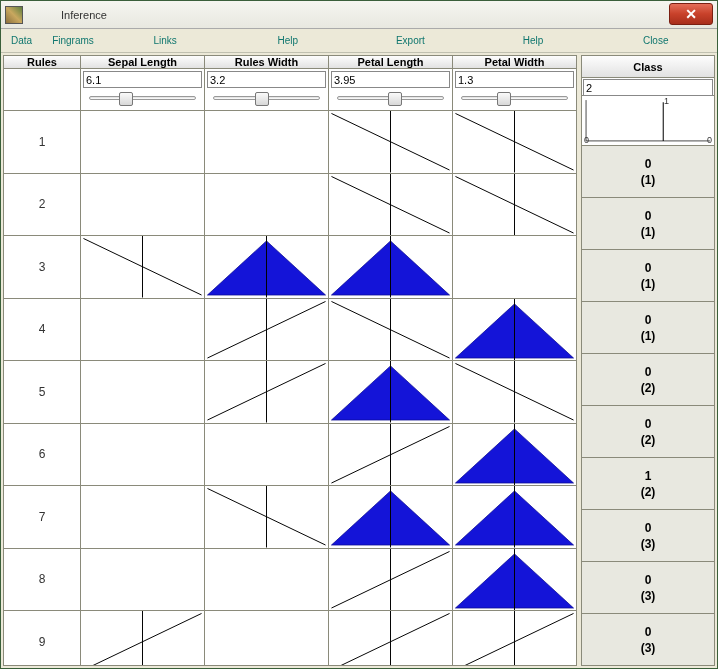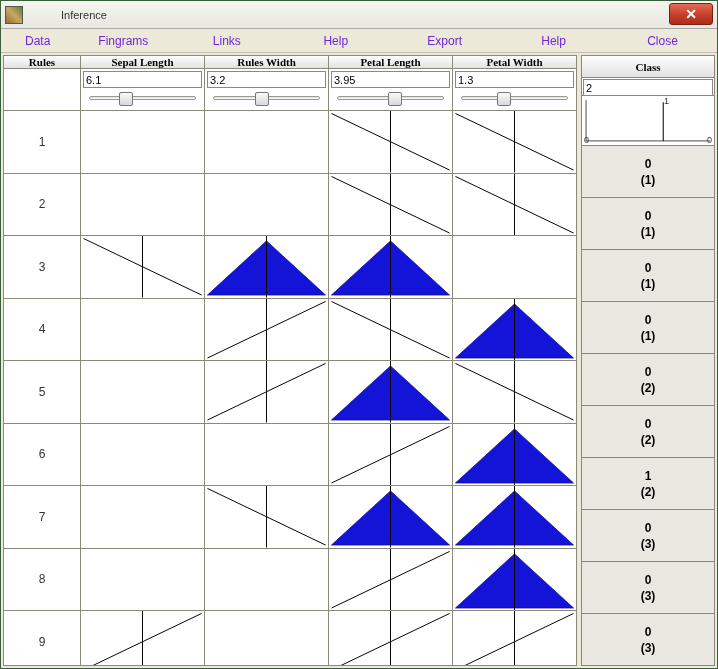--- a/index.html
+++ b/index.html
@@ -51,26 +51,26 @@
     cursor:pointer;
   }
   .menubar {
     height:24px;
     background:#ece9d8;
     border-bottom:1px solid #c0c0b0;
     display:flex;
     align-items:center;
   }
   .menu-item {
-    padding:0 24px;
+    padding:0 10px;
     height:22px;
     line-height:22px;
     cursor:pointer;
-    font-size:12px;
-    color:#6d28d9;
+    font-size:10px;
+    color:#0f766e;
   }
   .menu-item.wide { flex:1; text-align:center; }
   .content {
     display:flex;
     height: calc(100% - 52px);
     padding:2px;
     gap:4px;
   }
   .left-panel {
     flex:1;
@@ -92,21 +92,20 @@
     display:flex;
     height:22px;
   }
   .col-header {
     background: linear-gradient(to bottom,#fdfdfd,#e2e2e2);
     border-right:1px solid #8a8a7a;
     border-bottom:1px solid #8a8a7a;
     display:flex;align-items:center;justify-content:center;
     font-weight:bold;
     font-size:11px;
-    font-family:Liberation Serif, serif;
   }
   .col-header:last-child{border-right:none;}
   .rules-col {width:77px;flex:none;}
   .attr-col {flex:1;}
   .input-row {
     display:flex;
     height:68px;
     border-bottom:1px solid #8a8a7a;
   }
   .input-cell {

